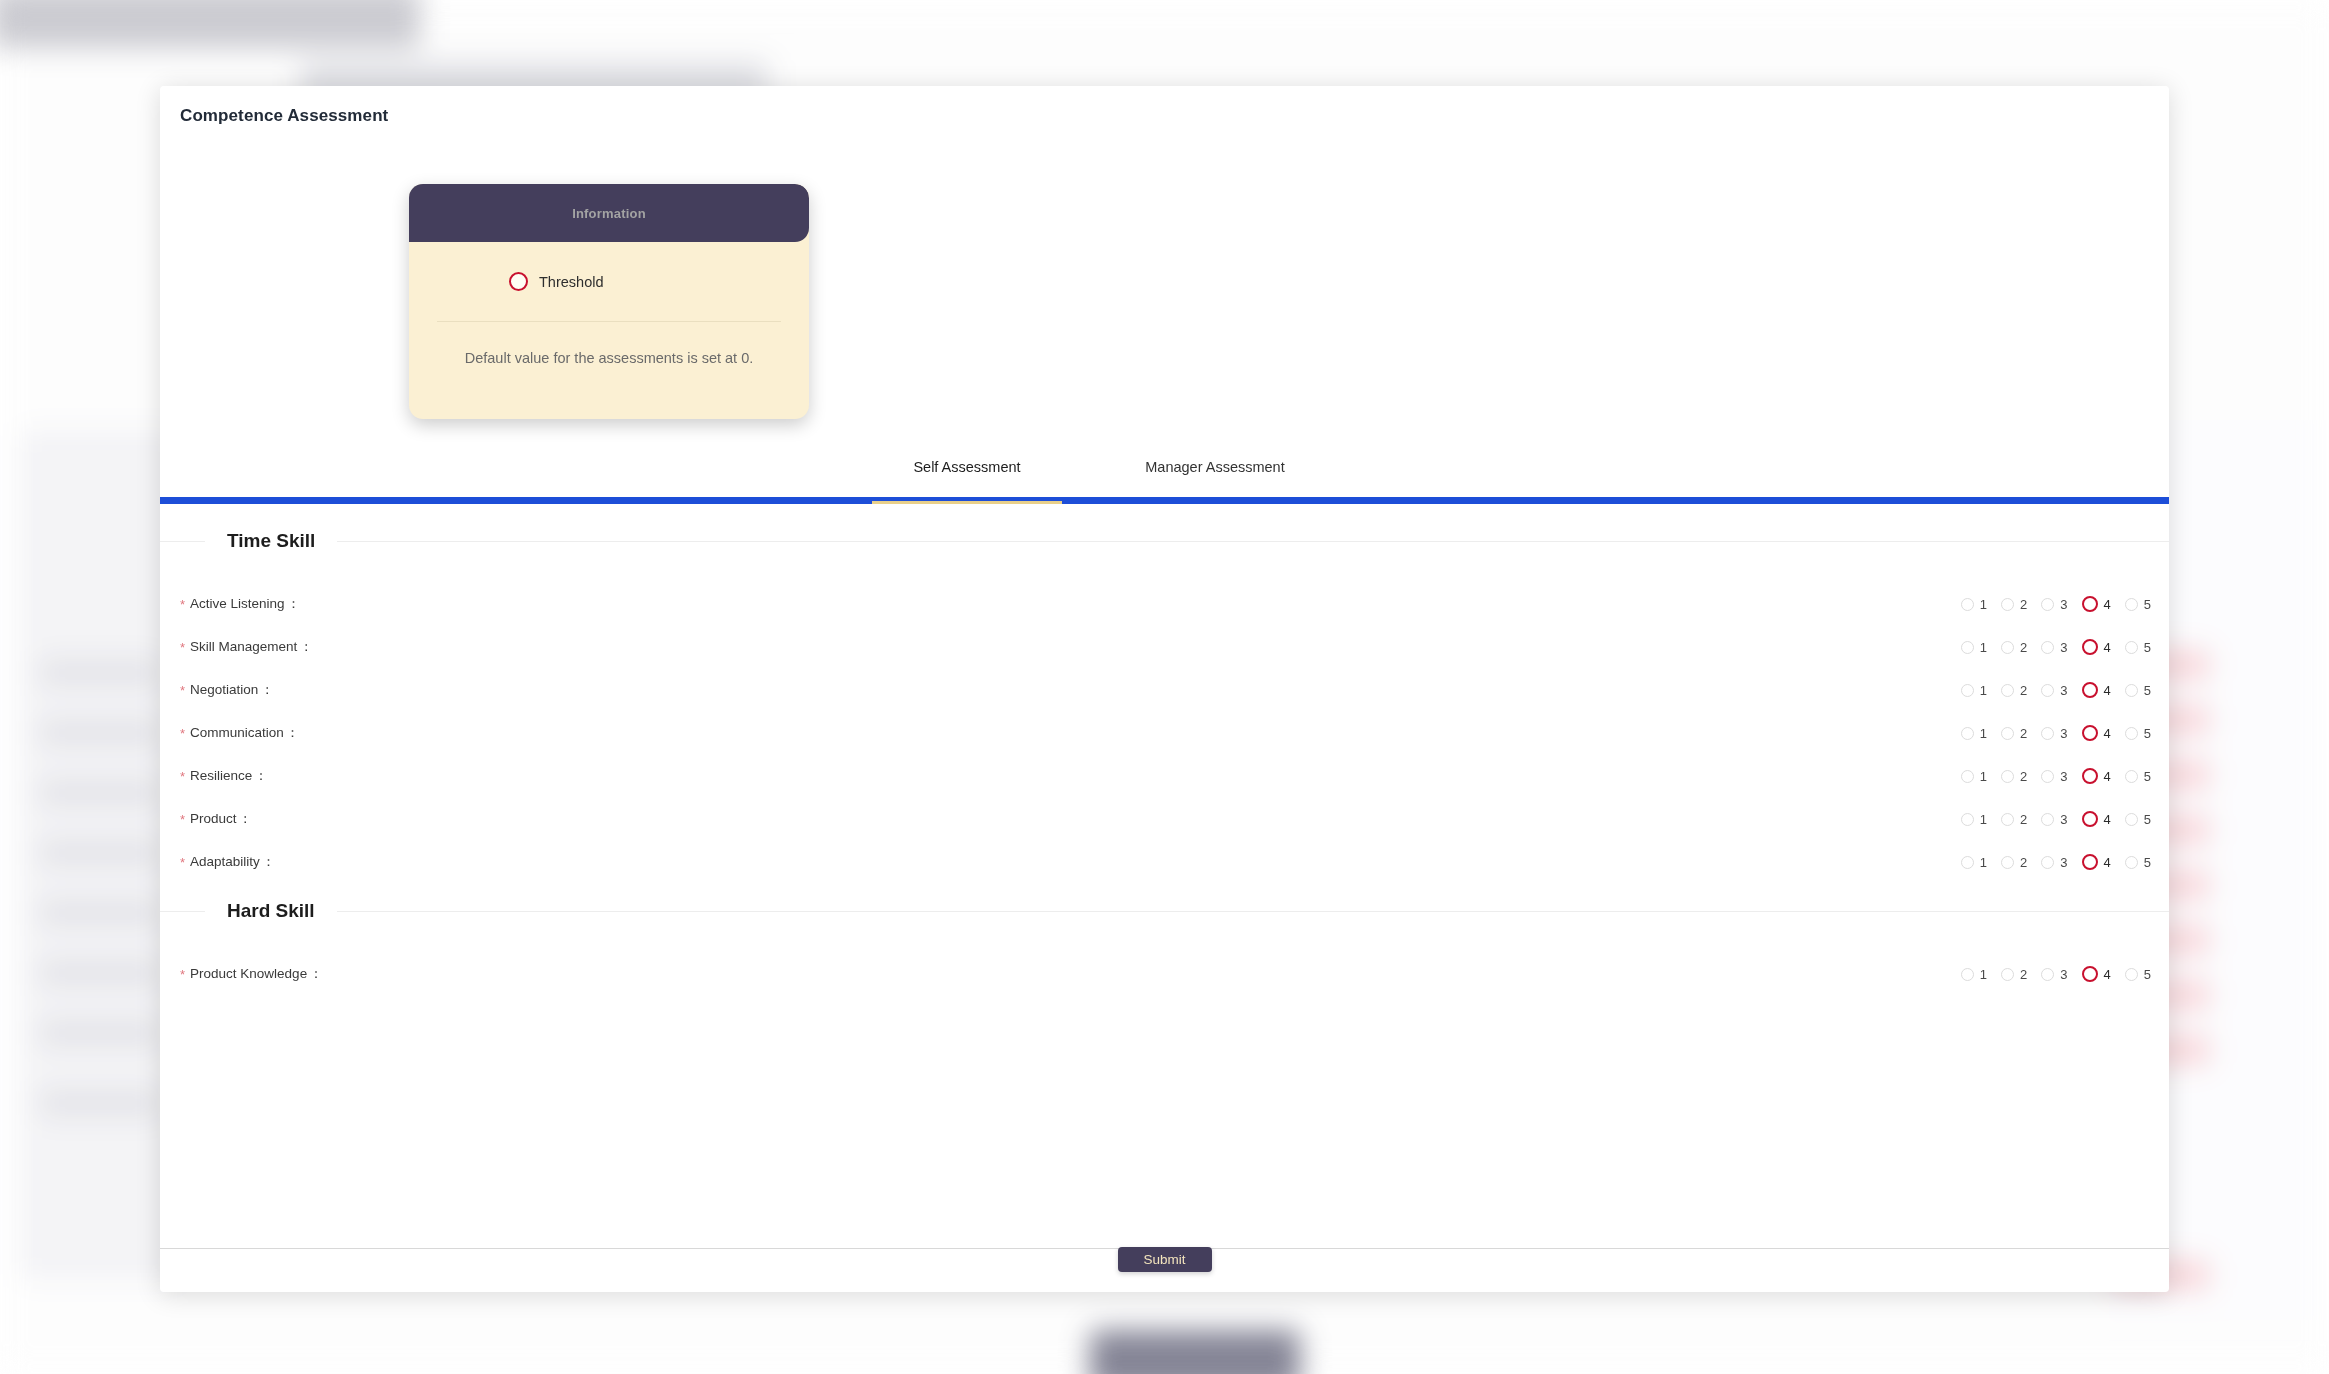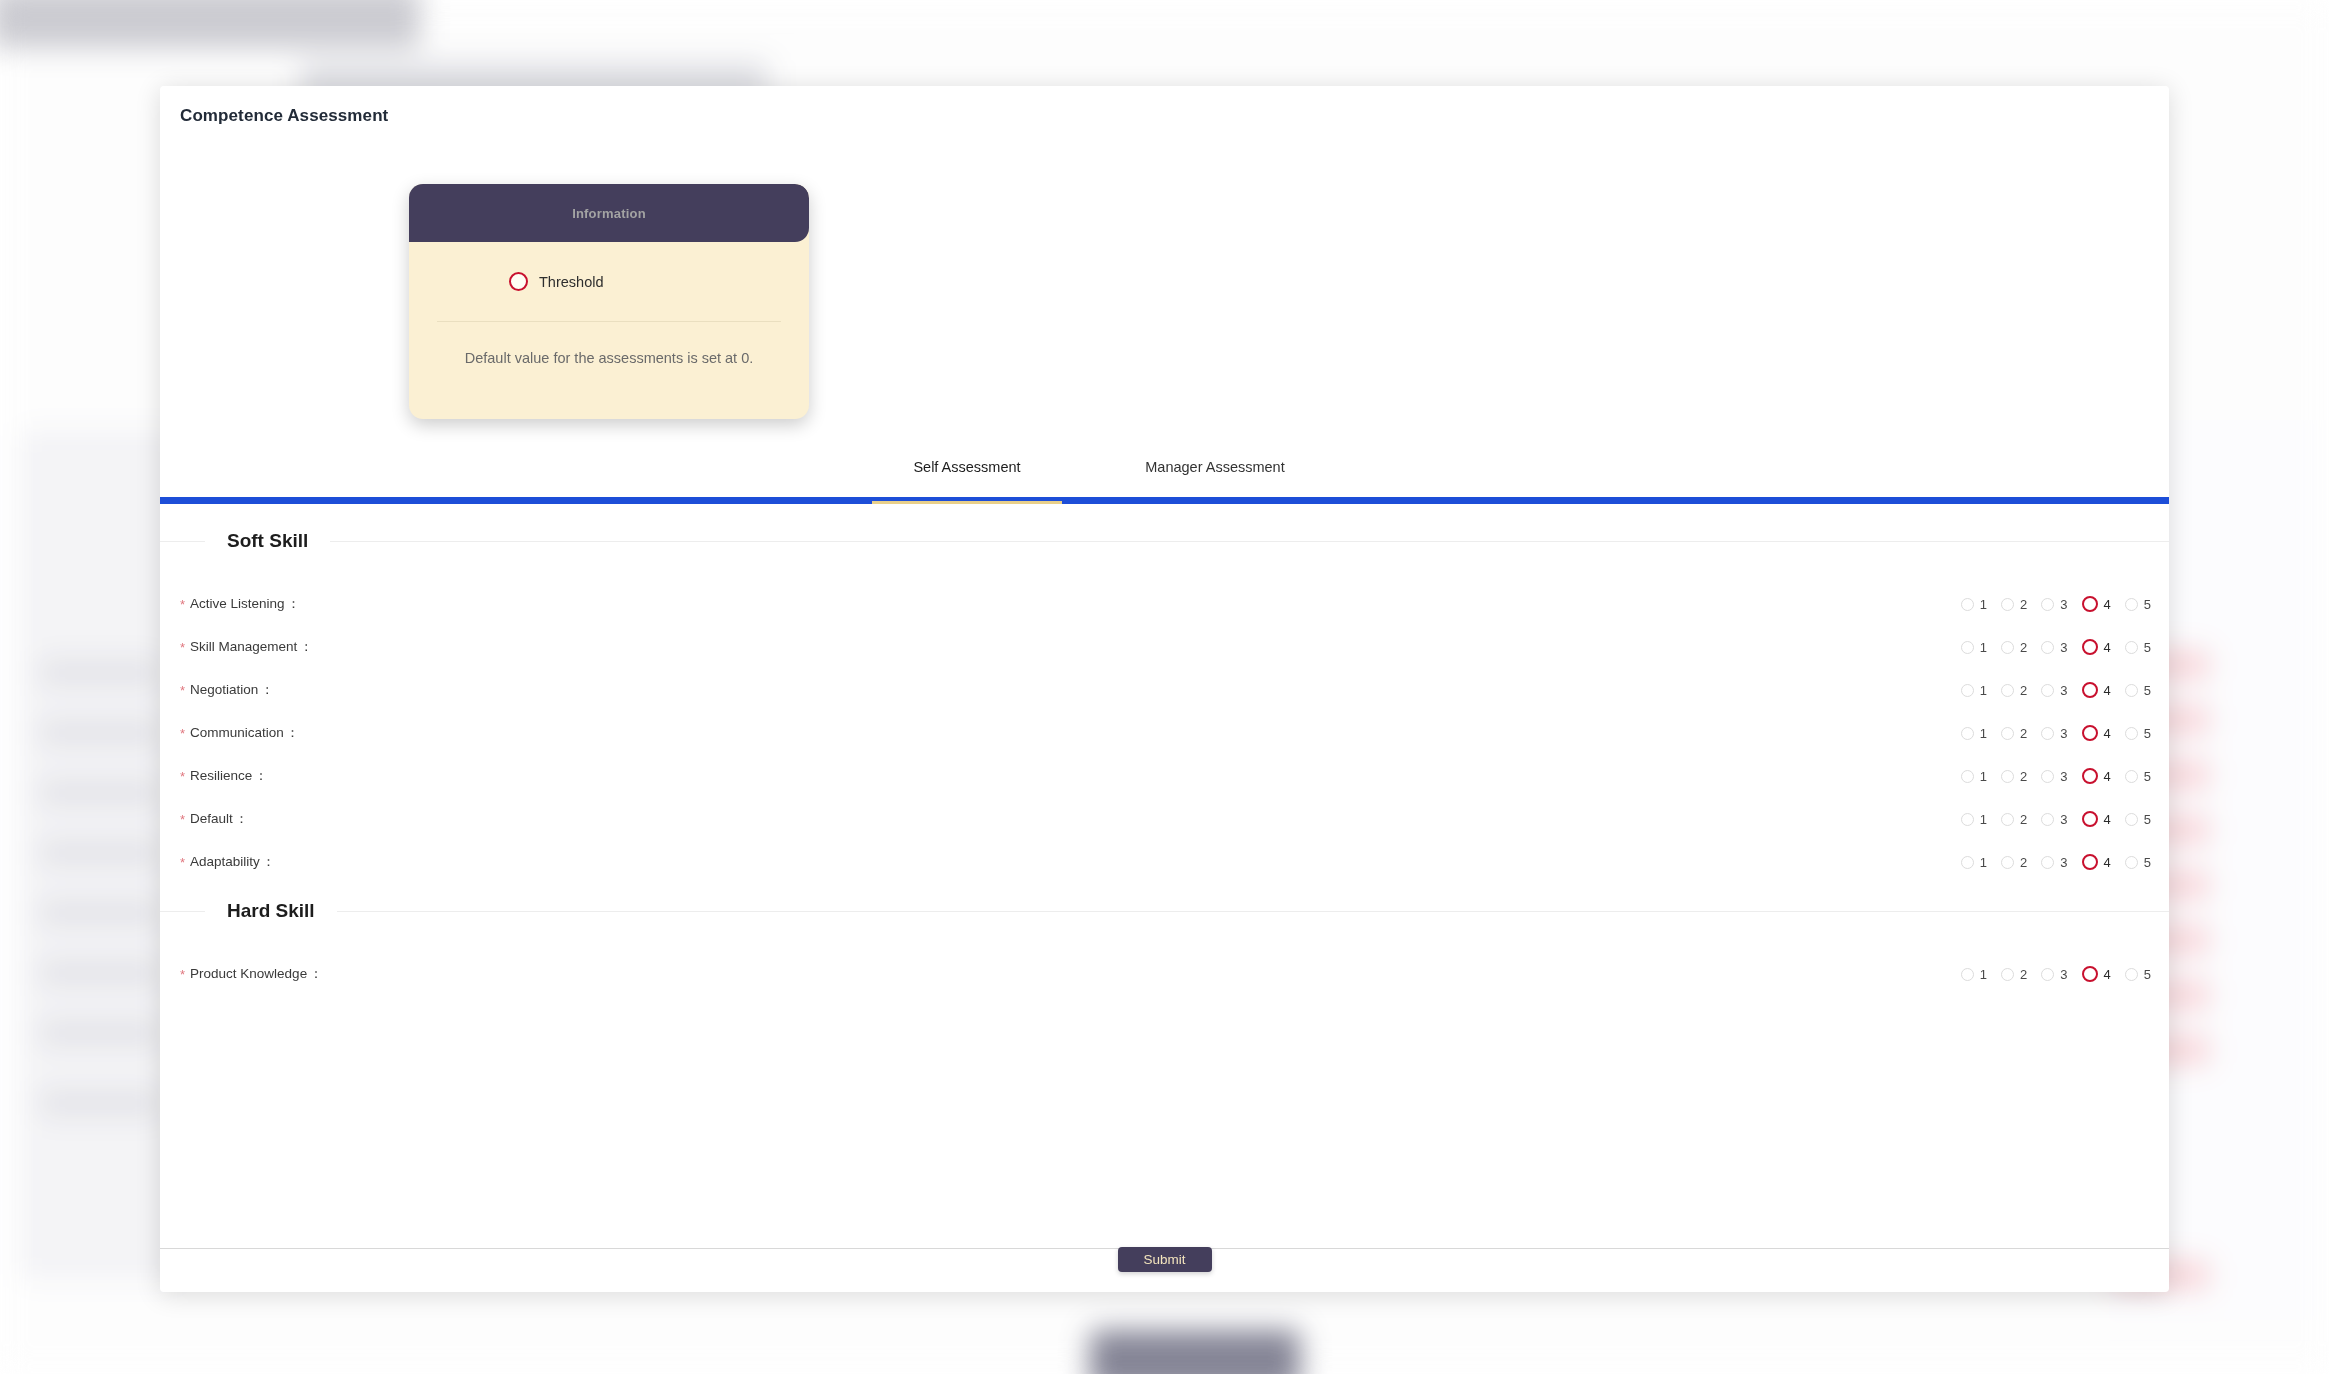--- a/index.html
+++ b/index.html
@@ -327,21 +327,21 @@
       <span>Self Assessment</span>
     </div>
     <div class="tab" id="tab-manager">
       <span>Manager Assessment</span>
     </div>
   </div>
 
   <div id="sections-host">
       <div class="section-header" style="top: 440px;">
         <div class="rule left"></div>
-        <div class="title">Soft Skill</div>
+        <div class="title">Time Skill</div>
         <div class="rule right"></div>
       </div>
       <div class="skill-row" style="top: 505px;">
         <div class="skill-label"><span class="req-star">*</span><span>Active Listening</span><span class="colon">：</span></div>
         <div class="radio-group">
           <div class="radio-item">
             <span class="radio-dot"></span>
             <span class="radio-num">1</span>
           </div>
           <div class="radio-item">
@@ -456,21 +456,21 @@
             <span class="radio-dot"></span>
             <span class="radio-num">4</span>
           </div>
           <div class="radio-item">
             <span class="radio-dot"></span>
             <span class="radio-num">5</span>
           </div>
         </div>
       </div>
       <div class="skill-row" style="top: 720px;">
-        <div class="skill-label"><span class="req-star">*</span><span>Default</span><span class="colon">：</span></div>
+        <div class="skill-label"><span class="req-star">*</span><span>Product</span><span class="colon">：</span></div>
         <div class="radio-group">
           <div class="radio-item">
             <span class="radio-dot"></span>
             <span class="radio-num">1</span>
           </div>
           <div class="radio-item">
             <span class="radio-dot"></span>
             <span class="radio-num">2</span>
           </div>
           <div class="radio-item">

